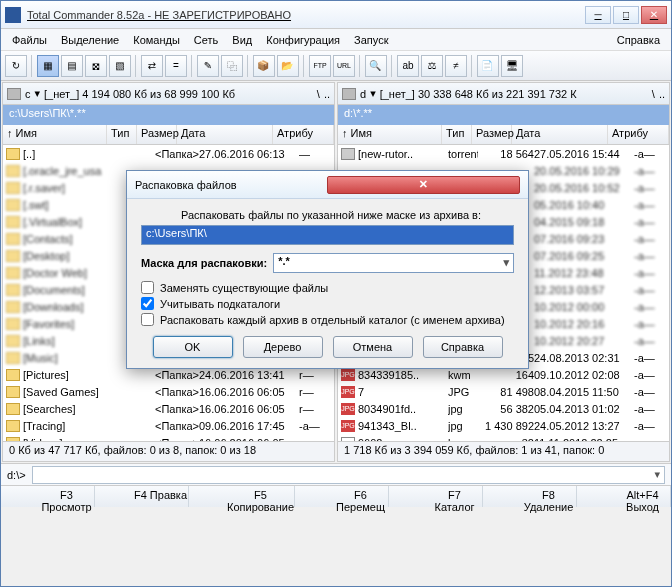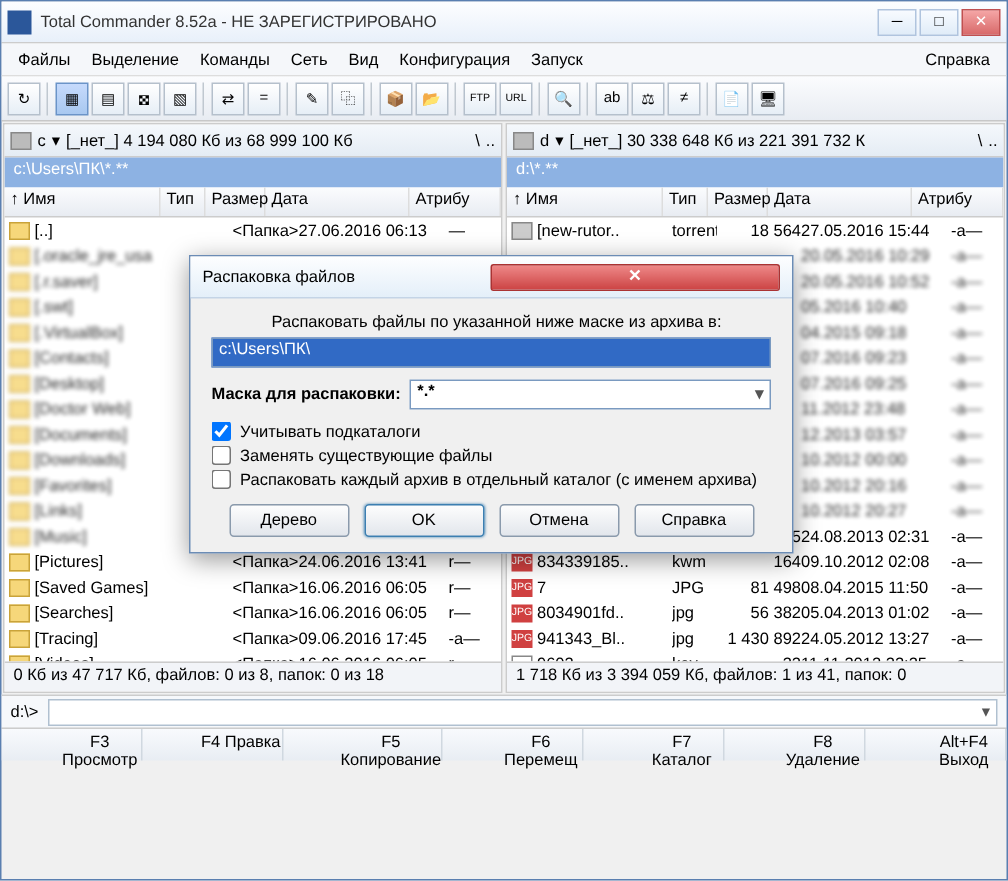--- a/index.html
+++ b/index.html
@@ -1,17 +1,17 @@
 <!DOCTYPE html>
 <html><head>
 <meta charset="utf-8">
 <style>
 * { margin: 0; padding: 0; box-sizing: border-box; font-family: "Segoe UI", Tahoma, sans-serif; font-size: 11px; }
 body { background: #f0f0f0; width: 672px; height: 587px; overflow: hidden; border: 1px solid #5a7fb0; }
-.titlebar { height: 28px; background: linear-gradient(#fdfeff,#e8f0fa); display: flex; align-items: center; padding: 0 4px; border-bottom: 1px solid #ccc; }
+.titlebar { height: 28px; background: linear-gradient(#fdfeff,#e8f0fa); display: flex; align-items: center; padding: 0 4px; border-bottom: 1px solid #ccc; text-decoration: underline; }
 .titlebar .icon { width: 16px; height: 16px; background: #2b579a; margin-right: 6px; display: inline-block; }
 .titlebar .title { flex: 1; color: #333; }
 .titlebar .winbtn { width: 26px; height: 18px; margin-left: 2px; border: 1px solid #b0c4de; background: linear-gradient(#f8fbff,#e0ecf8); text-align: center; line-height: 15px; font-size: 10px; cursor: default; }
 .titlebar .winbtn.close { background: linear-gradient(#f5a6a6,#d86a6a); border-color: #c05050; color: #fff; }
 .menubar { height: 22px; background: #f5f7fa; display: flex; align-items: center; padding: 0 4px; border-bottom: 1px solid #ddd; }
 .menubar span { padding: 2px 7px; cursor: default; }
 .menubar .spacer { flex: 1; }
 .toolbar { height: 30px; background: linear-gradient(#fbfcfe,#e8ecf2); display: flex; align-items: center; padding: 2px 4px; border-bottom: 1px solid #c8c8c8; gap: 2px; }
 .tbtn { width: 22px; height: 22px; border: 1px solid #b5c0cc; background: linear-gradient(#fff,#e6eef6); display: inline-flex; align-items: center; justify-content: center; font-size: 10px; cursor: default; }
 .tbtn.active { background: linear-gradient(#c6dafc,#a8c8f0); border-color: #6b94c8; }
@@ -468,31 +468,31 @@
     <span class="xbtn">✕</span>
   </div>
   <div class="dbody">
     <div class="dlabel">Распаковать файлы по указанной ниже маске из архива в:</div>
     <div class="dinput sel">c:\Users\ПК\</div>
     <div class="drow">
       <span>Маска для распаковки:</span>
       <span class="dcombo">*.*</span>
     </div>
     <label class="dchk">
+        <input type="checkbox" style="">
+        <span>Заменять существующие файлы</span>
+      </label>
+    <label class="dchk">
         <input type="checkbox" checked="" style="">
         <span>Учитывать подкаталоги</span>
-      </label>
-    <label class="dchk">
-        <input type="checkbox" style="">
-        <span>Заменять существующие файлы</span>
       </label>
     <label class="dchk">
         <input type="checkbox" style="">
         <span>Распаковать каждый архив в отдельный каталог (с именем архива)</span>
       </label>
     <div class="dbtns">
+      <span class="dbtn default">OK</span>
       <span class="dbtn">Дерево</span>
-      <span class="dbtn default">OK</span>
       <span class="dbtn">Отмена</span>
       <span class="dbtn">Справка</span>
     </div>
   </div>
 </div>
 
 </body></html>

